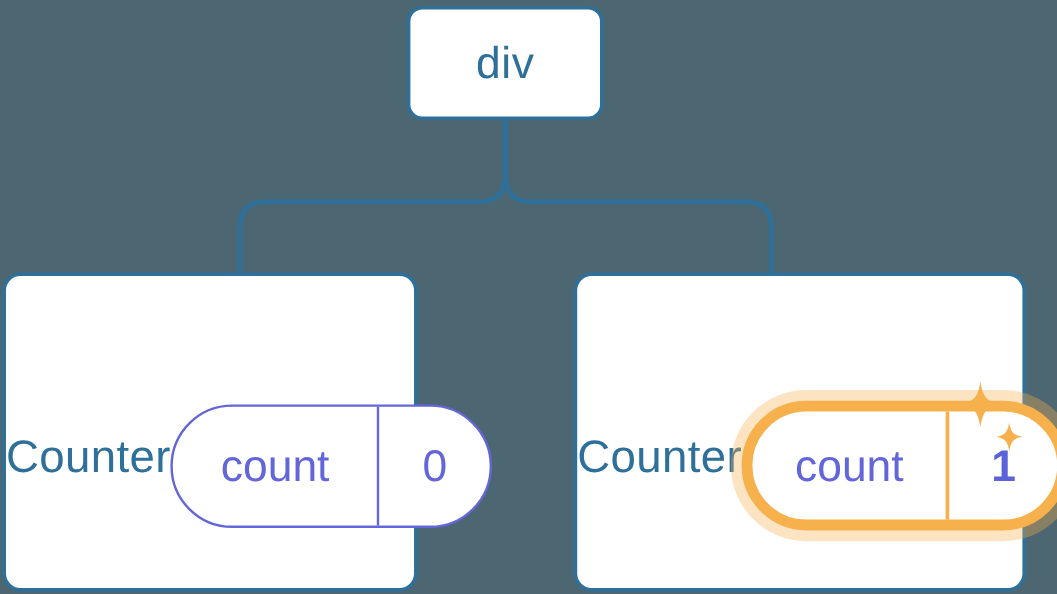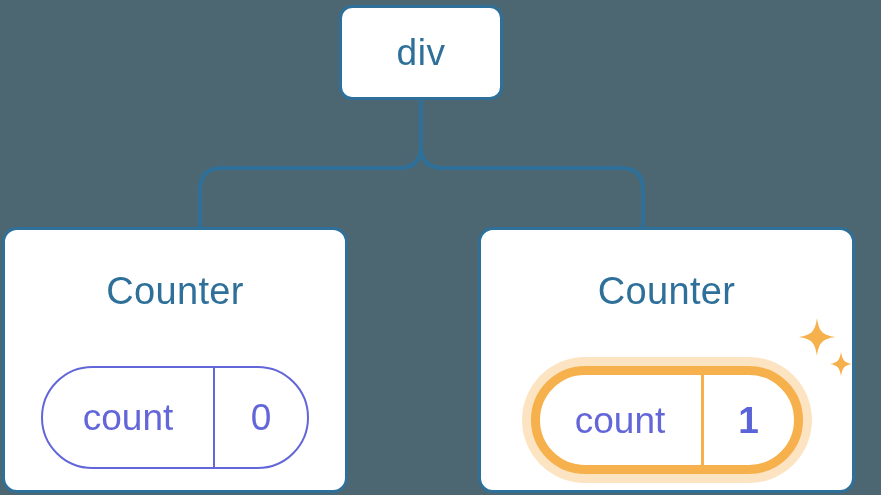--- a/index.html
+++ b/index.html
@@ -54,21 +54,21 @@
   }
 
   
   .card {
     position: absolute;
     background: #ffffff;
     border: 3px solid #2e7099;
     border-radius: 15px;
     box-sizing: border-box;
     display: flex;
-    flex-direction: column;
+    flex-direction: row;
     align-items: center;
   }
   .card-left  { left: 2px;   top: 227px; width: 346px; height: 266px; }
   .card-right { left: 478px; top: 227px; width: 377px; height: 266px; }
 
   .card-title {
     color: #2e7099;
     font-size: 38px;
     font-weight: 400;
     letter-spacing: 0.3px;

